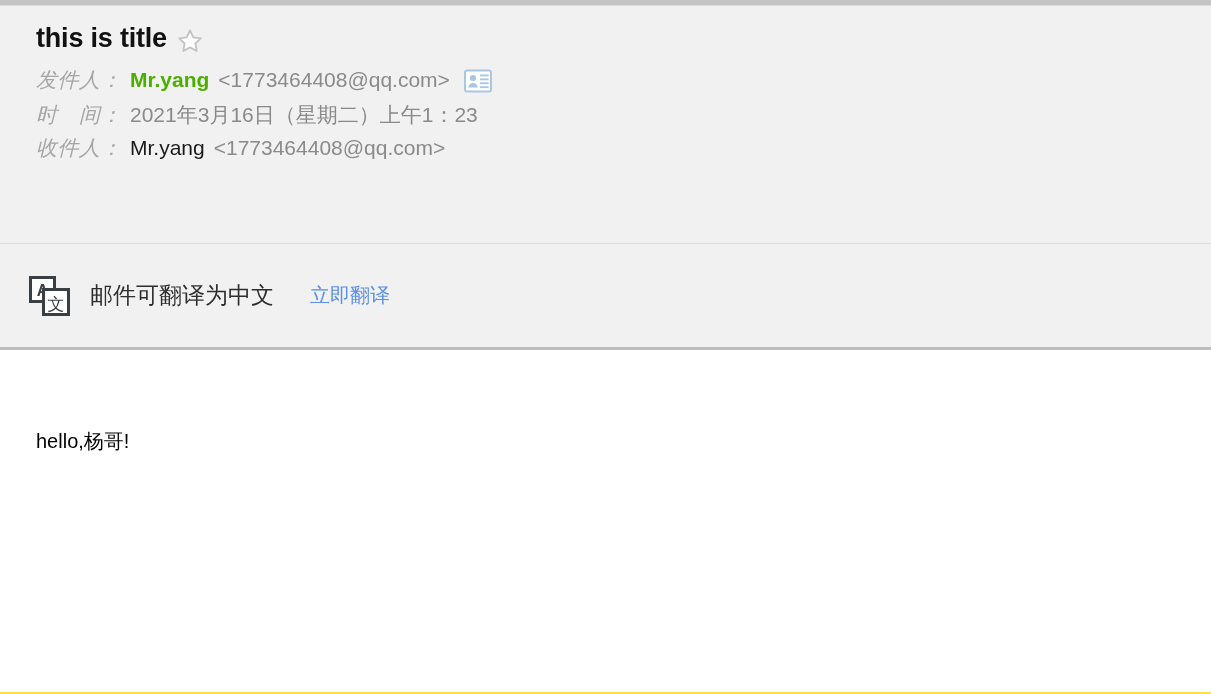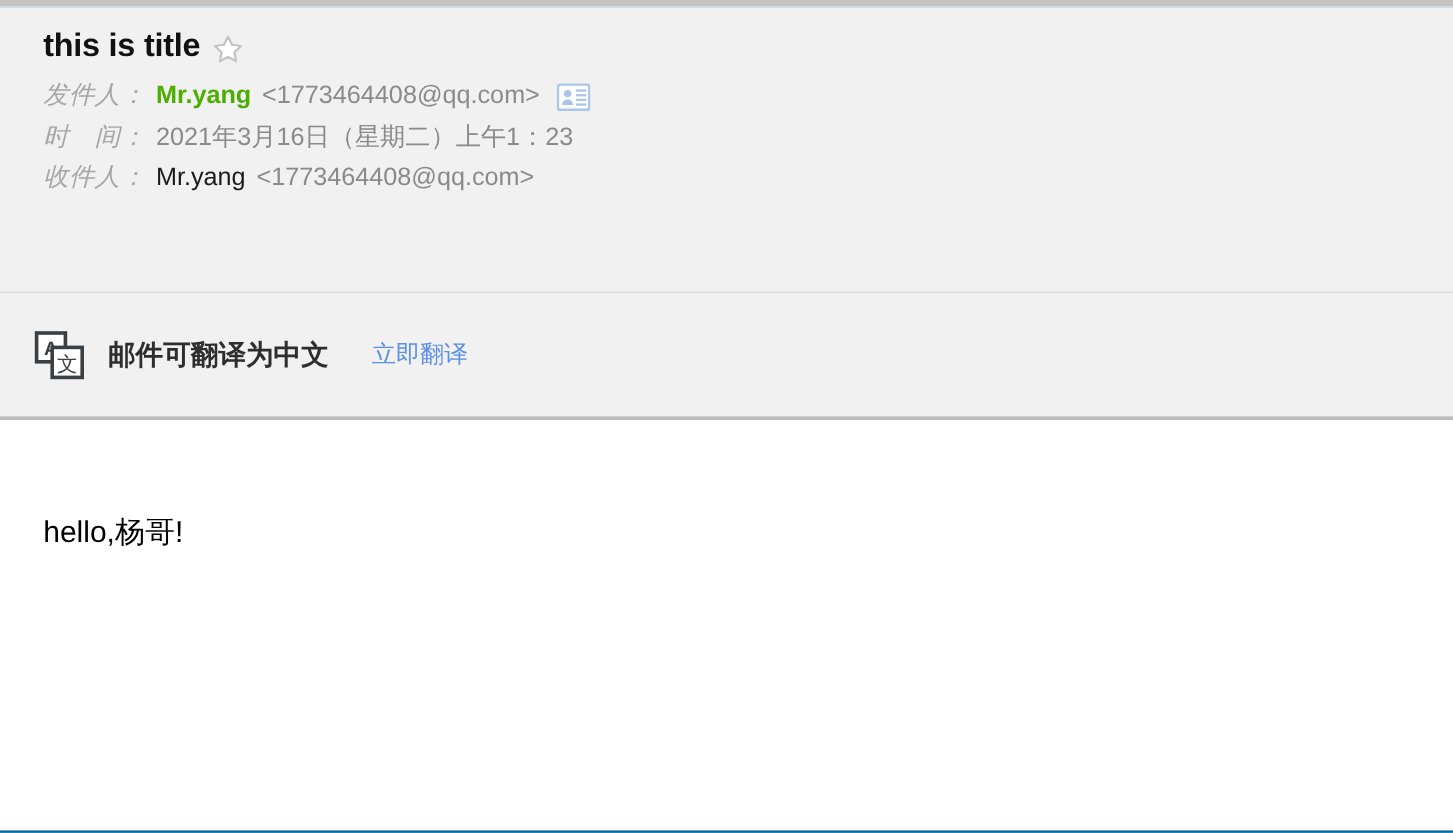--- a/index.html
+++ b/index.html
@@ -11,21 +11,21 @@
     height: 694px;
     background: #ffffff;
     font-family: "Liberation Sans", "DejaVu Sans", sans-serif;
     overflow: hidden;
   }
 
   .mail-window {
     width: 1211px;
     height: 694px;
     position: relative;
-    background: #0369a1;
+    background: #fde047;
   }
 
   
   .top-rail {
     height: 5px;
     background: #c3c3c3;
     border-bottom: 1px solid #dcdcdc;
     width: 100%;
   }
 
@@ -122,40 +122,39 @@
     width: 44px;
     height: 42px;
     flex: 0 0 auto;
     margin-right: 18px;
   }
 
   .translate-text {
     font-size: 23px;
     color: #2e2e2e;
     margin-right: 36px;
-    font-weight: bold;
   }
 
   .translate-link {
     font-size: 20px;
     color: #5b8fe8;
     cursor: pointer;
     text-decoration: none;
   }
 
   
   .mail-body {
     background: #ffffff;
     padding: 78px 0 0 36px;
     height: 342px;
     box-sizing: border-box;
   }
 
   .body-text {
-    font-size: 25px;
+    font-size: 20px;
     color: #000000;
     line-height: 1.3;
   }
 </style>
 </head>
 <body>
 
 <div class="mail-window">
 
   <div class="top-rail"></div>

